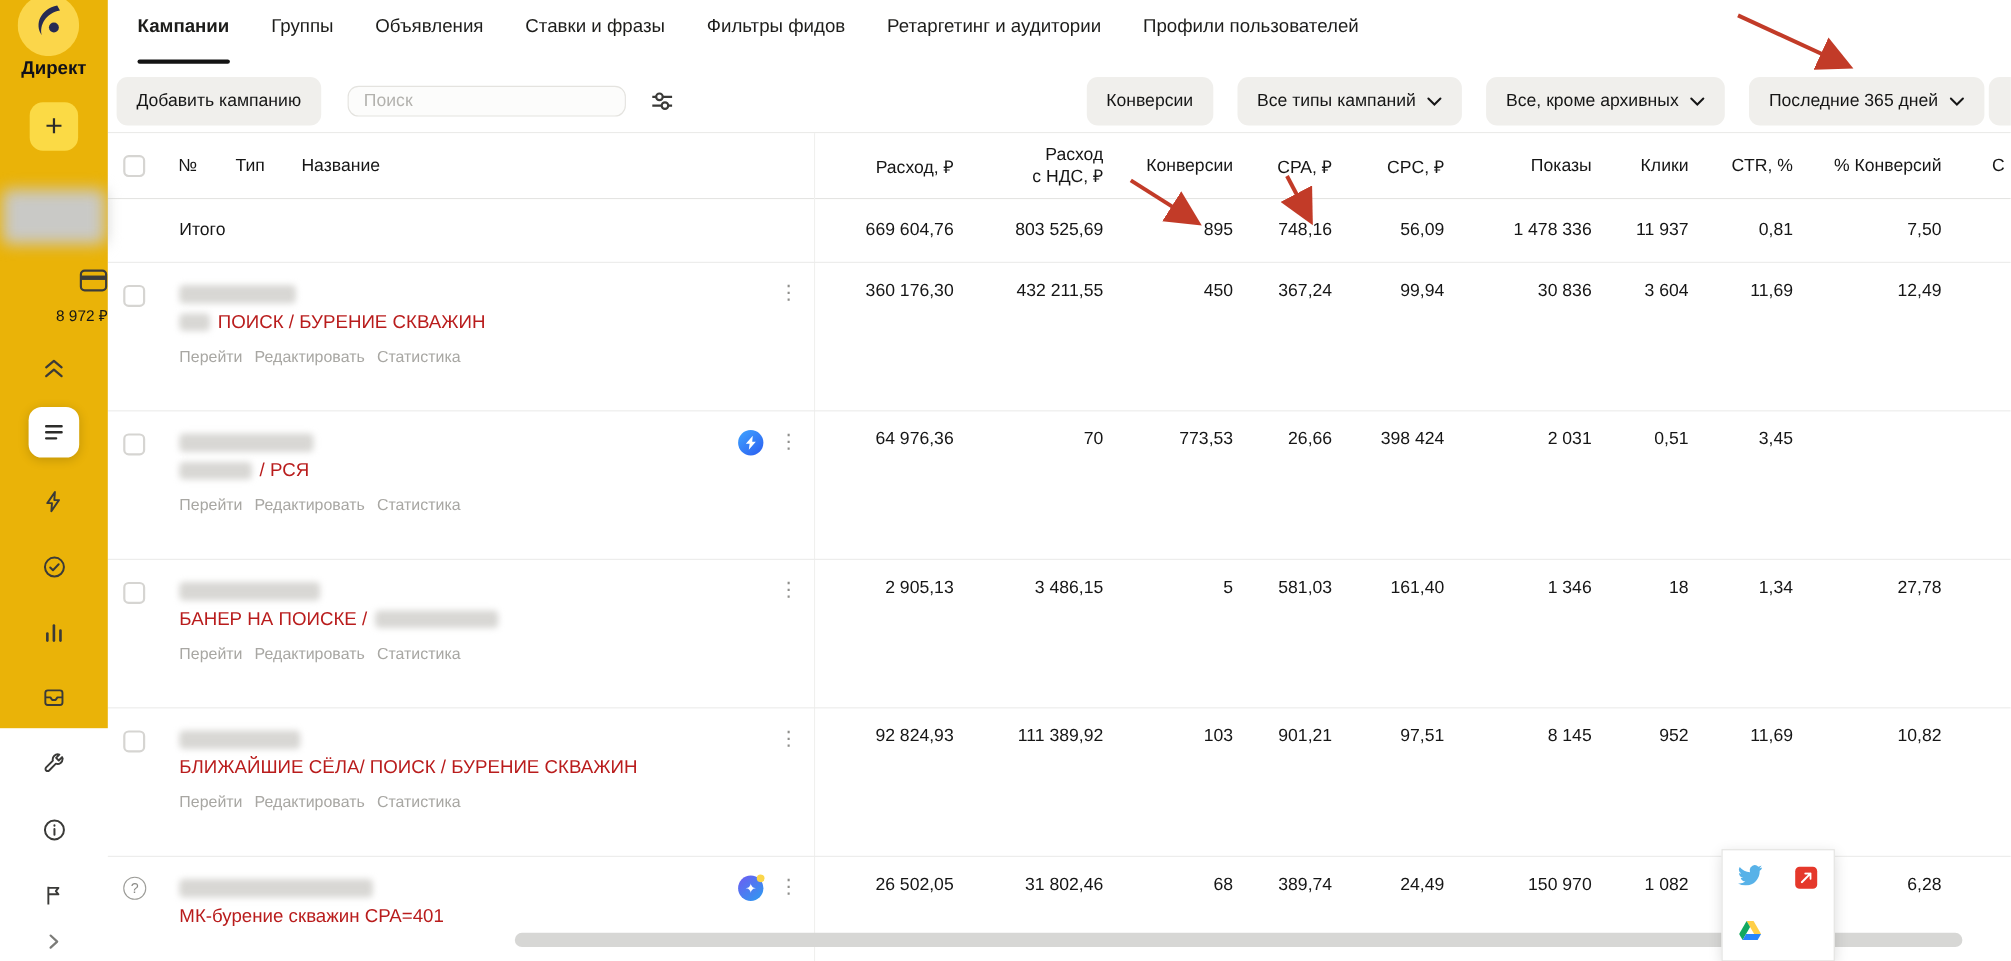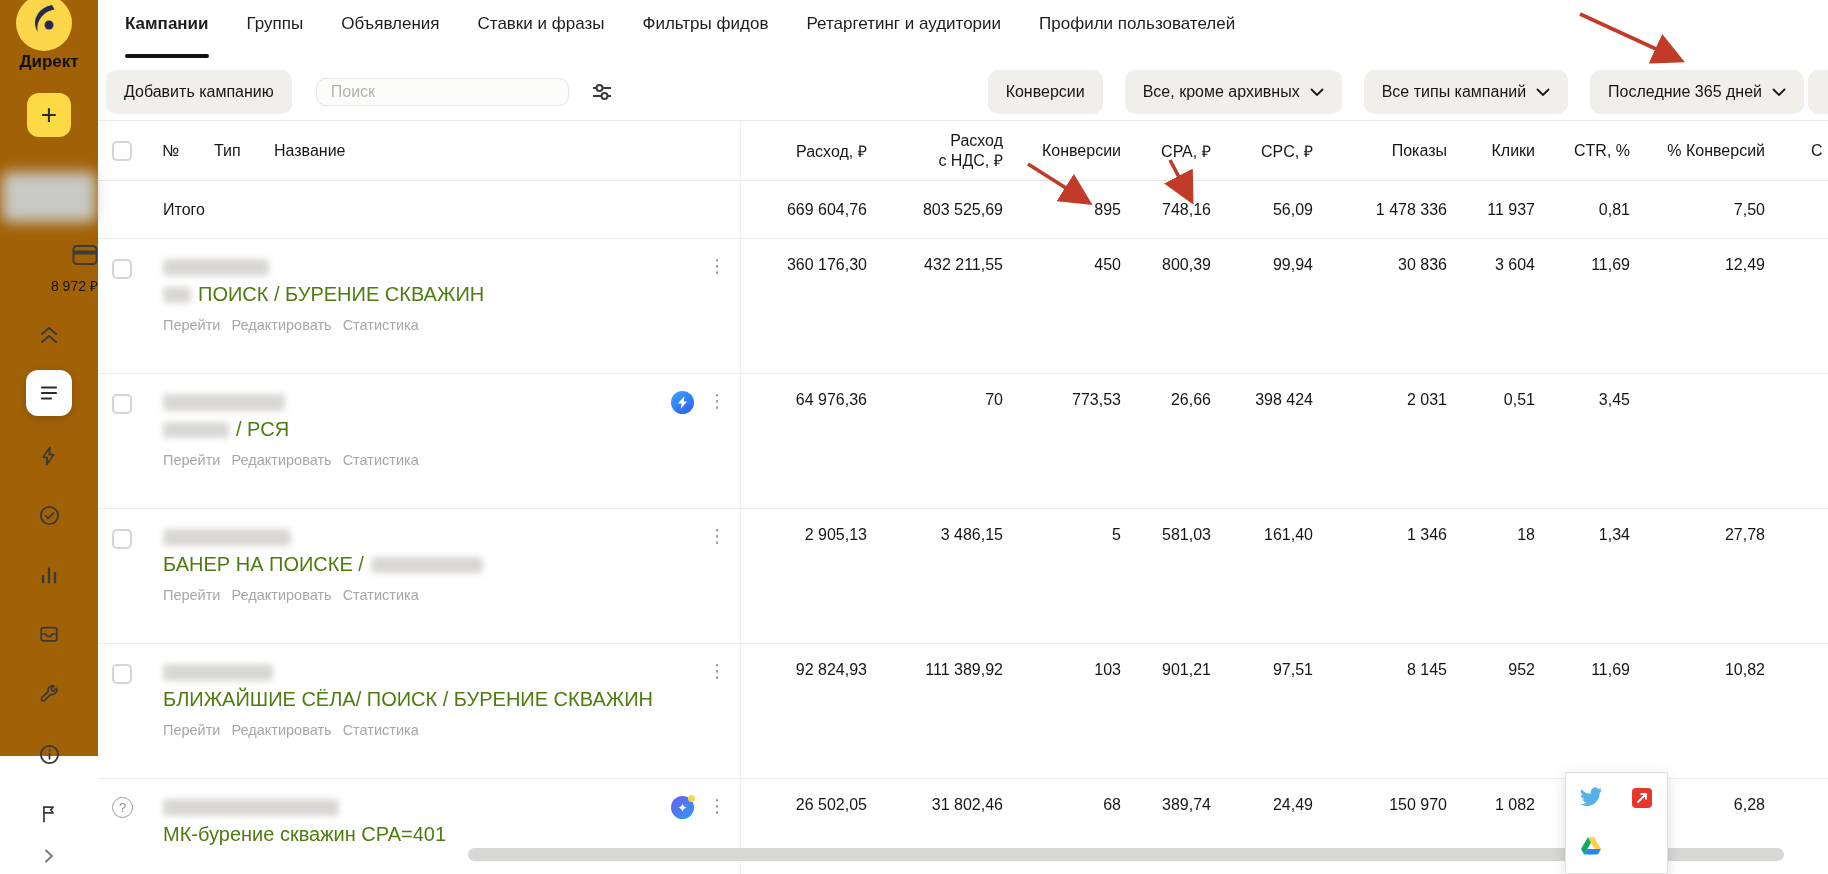--- a/index.html
+++ b/index.html
@@ -2,21 +2,21 @@
 <html><head>
 <meta charset="utf-8">
 <style>
   * { margin:0; padding:0; box-sizing:border-box; }
   html,body { width:1828px; height:874px; }
   body {
     position:relative; overflow:hidden; background:#fff;
     font-family:"Liberation Sans", sans-serif; color:#161616;
   }
   
-  .sidebar { position:absolute; left:0; top:0; width:98px; height:756px; background:#a16207; z-index:20; }
+  .sidebar { position:absolute; left:0; top:0; width:98px; height:662px; background:#eab308; z-index:20; }
   .logo { position:absolute; left:16px; top:-5px; width:56px; height:56px; }
   .logo-label { position:absolute; top:52px; left:0; width:98px; text-align:center; font-size:17px; font-weight:bold; color:#101019; }
   .plus-btn { position:absolute; left:27px; top:93px; width:44px; height:44px; border:none; border-radius:12px; background:#fbda45; font-size:28px; line-height:44px; color:#2c2c2a; cursor:pointer; }
   .side-blur { position:absolute; left:2px; top:172px; width:94px; height:50px; background:#c9c9c6; border-radius:6px; filter:blur(7px); }
   .balance { position:absolute; left:0; top:244px; width:98px; text-align:right; cursor:pointer; }
   .balance-text { margin-top:6px; font-size:14px; color:#161616; white-space:nowrap; }
   .side-icon { position:absolute; left:50%; transform:translateX(-50%); width:26px; height:26px; display:flex; align-items:center; justify-content:center; cursor:pointer; }
   .side-icon svg { display:block; }
   .active-card { width:46px; height:46px; background:#fff; border-radius:12px; box-shadow:0 2px 10px rgba(0,0,0,.18); }
   
@@ -48,21 +48,21 @@
   .thead .cell-check { display:flex; align-items:center; }
   .checkbox { display:inline-block; width:20px; height:20px; border:2px solid #d6d5d2; border-radius:5px; background:#fff; cursor:pointer; }
   .trow .checkbox { margin-top:20px; }
   .cell-name { position:relative; grid-column:2 / 3; padding-left:13px; }
   .num { text-align:right; padding-right:2px; padding-top:17px; }
   .totals .num { padding-top:0; display:flex; align-items:center; justify-content:flex-end; }
   .totals .cell-name { display:flex; align-items:center; }
   .blur-line { position:absolute; top:20px; left:13px; height:17px; border-radius:4px; background:#d8d7d4; filter:blur(3px); }
   .name-line { position:absolute; top:44px; left:13px; display:flex; align-items:center; gap:7px; white-space:nowrap; }
   .blur-inline { display:inline-block; height:16px; border-radius:4px; background:#d8d7d4; filter:blur(3px); }
-  .cname { font-size:20px; color:#4d7c0f; cursor:pointer; }
+  .cname { font-size:17px; color:#b91c1c; cursor:pointer; }
   .links { position:absolute; top:78px; left:13px; display:flex; gap:11px; font-size:14.5px; color:#a8a7a3; }
   .links span { cursor:pointer; }
   .row-menu { position:absolute; top:18px; right:14px; font-size:18px; color:#8f8f8c; cursor:pointer; line-height:1; }
   .badge { position:absolute; top:17px; right:46px; width:23px; height:23px; border-radius:50%; display:flex; align-items:center; justify-content:center; color:#fff; }
   .badge.bolt { background:linear-gradient(140deg,#3fa4ff,#2b5df0); }
   .badge.spark { background:linear-gradient(140deg,#6e5bf2,#2b9df0); font-size:12px; }
   .badge.spark::after { content:''; position:absolute; right:-1px; top:-1px; width:7px; height:7px; border-radius:50%; background:#fbd64a; }
   .q-circle { display:inline-flex; margin-top:18px; width:21px; height:21px; border:1.6px solid #9d9d99; border-radius:50%; align-items:center; justify-content:center; font-size:13px; color:#8b8b87; cursor:pointer; }
   
   .annotations { position:absolute; left:0; top:0; z-index:60; pointer-events:none; }
@@ -171,27 +171,27 @@
     <button class="icon-btn">
       <svg width="22" height="22" viewBox="0 0 22 22" fill="none" stroke="#3a3a38" stroke-width="2">
           <path d="M2 7h18M2 15h18"></path>
           <circle cx="8.5" cy="7" r="3" fill="#fff"></circle>
           <circle cx="13.5" cy="15" r="3" fill="#fff"></circle>
         </svg>
     </button>
     <div class="right-group">
       <button class="btn">Конверсии</button>
       <button class="btn">
-        <span>Все, кроме архивных</span>
+        <span>Все типы кампаний</span>
         <svg width="14" height="9" viewBox="0 0 14 9" fill="none">
             <path d="M1.5 1.5L7 7l5.5-5.5" stroke="#161616" stroke-width="1.8" stroke-linecap="round"></path>
           </svg>
       </button>
       <button class="btn">
-        <span>Все типы кампаний</span>
+        <span>Все, кроме архивных</span>
         <svg width="14" height="9" viewBox="0 0 14 9" fill="none">
             <path d="M1.5 1.5L7 7l5.5-5.5" stroke="#161616" stroke-width="1.8" stroke-linecap="round"></path>
           </svg>
       </button>
       <button class="btn">
         <span>Последние 365 дней</span>
         <svg width="14" height="9" viewBox="0 0 14 9" fill="none">
             <path d="M1.5 1.5L7 7l5.5-5.5" stroke="#161616" stroke-width="1.8" stroke-linecap="round"></path>
           </svg>
       </button>
@@ -251,21 +251,21 @@
         <div class="links">
           <span>Перейти</span>
           <span>Редактировать</span>
           <span>Статистика</span>
         </div>
         <span class="row-menu">⋮</span>
       </div>
       <div class="num">360 176,30</div>
       <div class="num">432 211,55</div>
       <div class="num">450</div>
-      <div class="num">800,39</div>
+      <div class="num">367,24</div>
       <div class="num">99,94</div>
       <div class="num">30 836</div>
       <div class="num">3 604</div>
       <div class="num">11,69</div>
       <div class="num">12,49</div>
       <div class="num"></div>
     </div>
 
     <div class="trow">
       <div class="cell-check"><span class="checkbox"></span></div>

